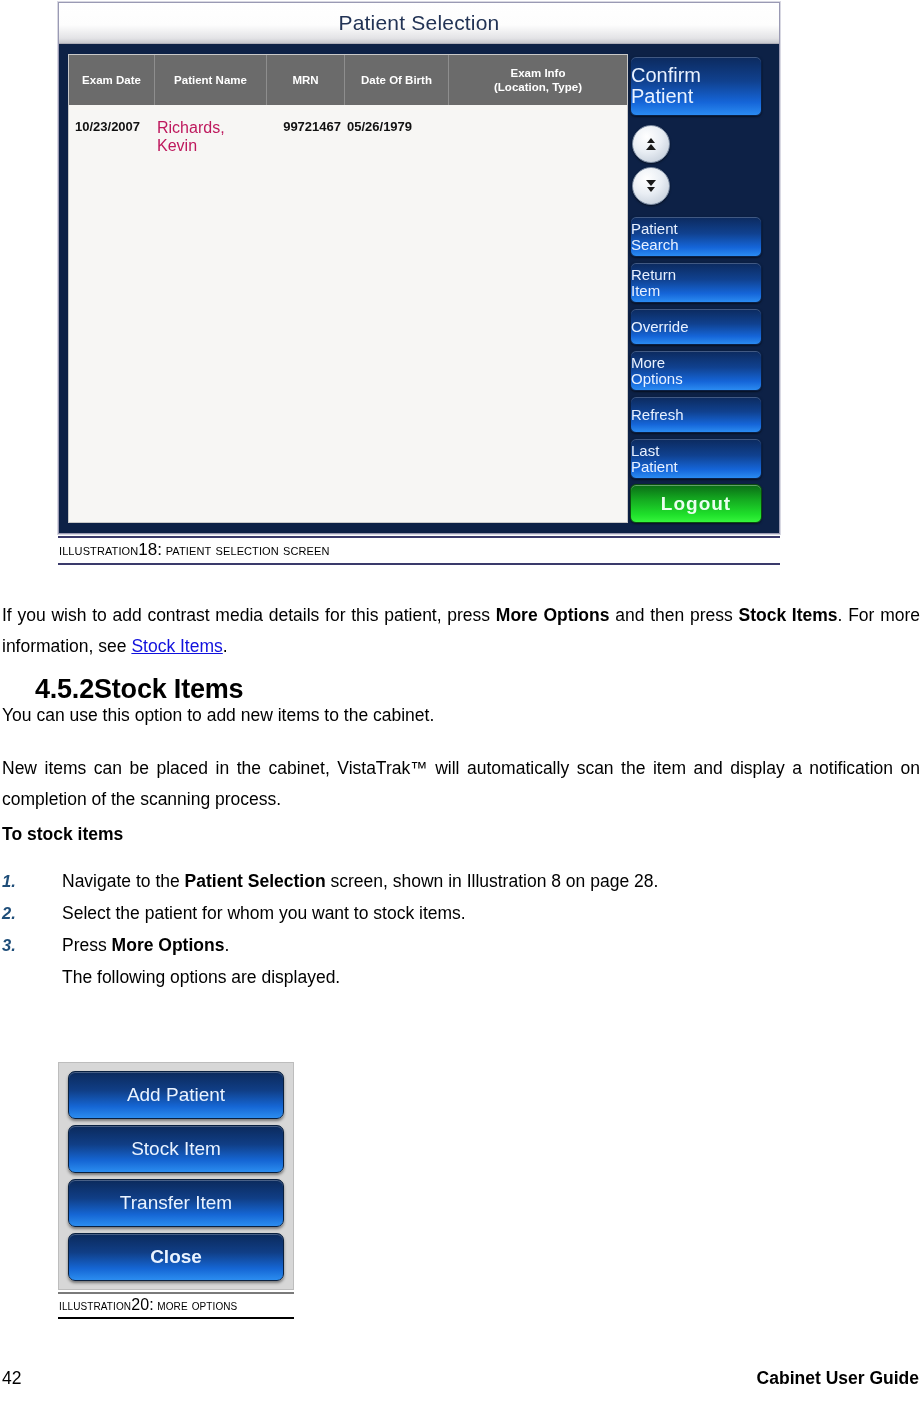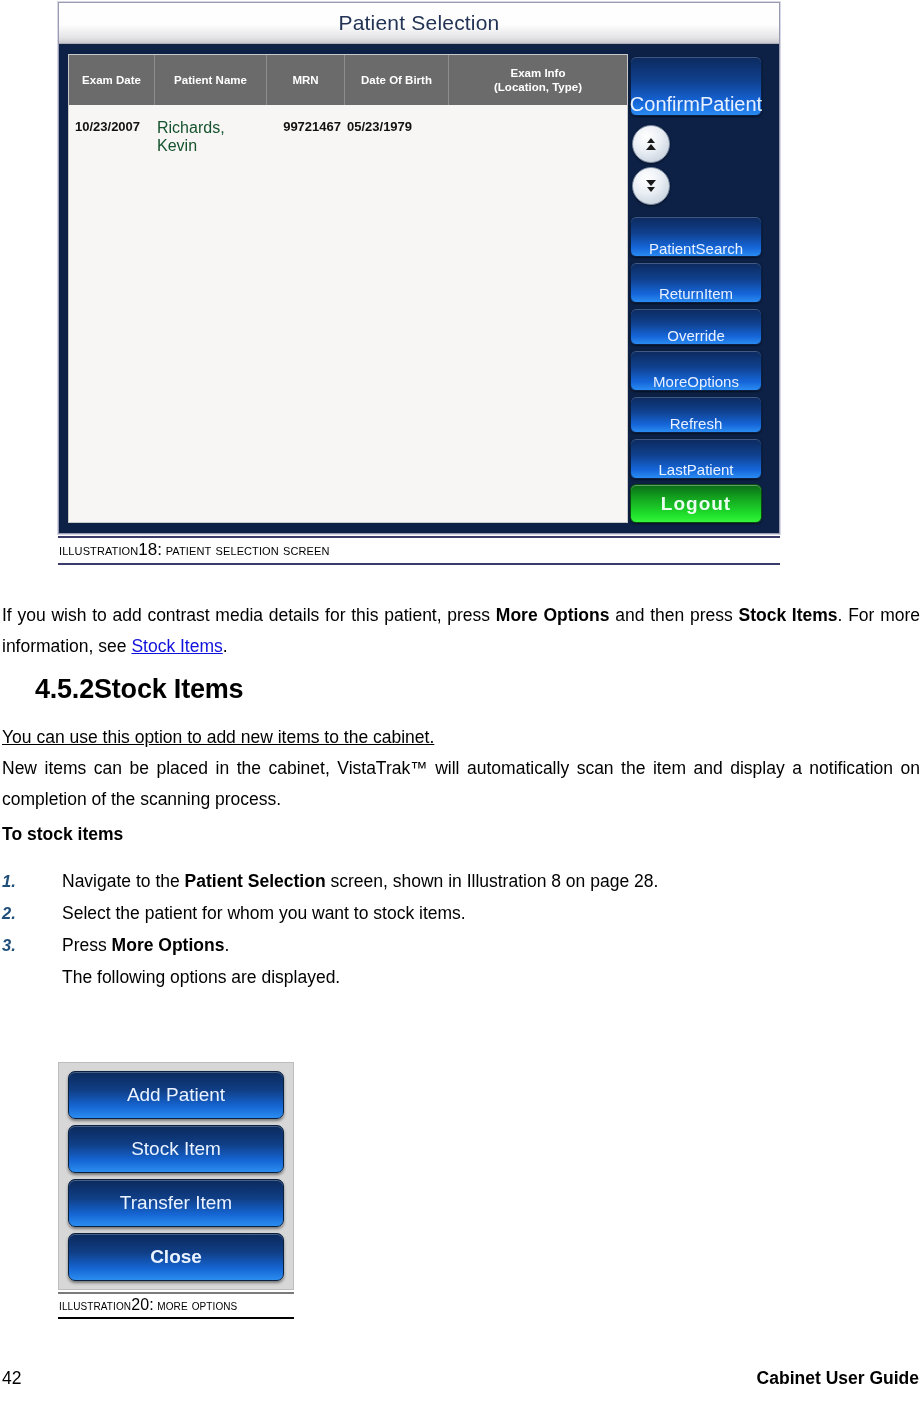--- a/index.html
+++ b/index.html
@@ -94,21 +94,21 @@
     padding-top: 14px;
     font-size: 13px;
     font-weight: bold;
     color: #111111;
   }
   .vt-td {
     padding: 0 4px;
     line-height: 1.3;
   }
   .vt-td.c-date { text-align: left; padding-left: 6px; }
-  .vt-td.c-name { color: #14532d; font-weight: normal; font-size: 16px; line-height: 1.15; padding-left: 2px;}
+  .vt-td.c-name { color: #be185d; font-weight: normal; font-size: 16px; line-height: 1.15; padding-left: 2px;}
   .vt-td.c-mrn  { text-align: right; padding-left: 0; }
   .vt-td.c-dob  { text-align: left; padding-left: 2px; }
   .vt-td.c-exam { text-align: left; padding-left: 12px; }
 
   
   .vt-rail {
     width: 136px;
     display: flex;
     flex-direction: column;
     align-items: center;
@@ -116,27 +116,27 @@
     padding-top: 2px;
   }
   .vt-btn {
     width: 132px;
     border-radius: 6px;
     background: linear-gradient(to bottom, #0c2a5e 0%, #10418f 42%, #1565d8 78%, #2a8bf2 100%);
     border: 1px solid #0a1f44;
     color: #e8f1ff;
     font-size: 15px;
     display: flex;
-    align-items: flex-end;
+    align-items: flex-start;
     justify-content: center;
     text-align: center;
     line-height: 1.05;
     box-shadow: inset 0 1px 0 rgba(255,255,255,.22), 0 1px 2px rgba(0,0,0,.55);
     cursor: pointer;
-    flex-direction: row;
+    flex-direction: column;
   }
   .vt-btn.tall { height: 62px; font-size: 20px; }
   .vt-btn.two  { height: 42px; }
   .vt-btn.one  { height: 38px; }
   .vt-btn-green {
     width: 132px;
     height: 40px;
     border-radius: 6px;
     background: linear-gradient(to bottom, #0a6b16 0%, #14a820 38%, #1fe02b 80%, #35f53c 100%);
     border: 1px solid #0b4d10;
@@ -216,21 +216,21 @@
   .para {
     position: absolute;
     font-size: 17.5px;
     line-height: 31px;
     color: #000;
   }
   .para b { font-weight: bold; }
   .link { color: #1111dd; text-decoration: underline; }
 
   .p-intro { left: 2px; top: 600px; width: 918px; text-align: justify; }
-  .p-1 { left: 2px; top: 722px; width: 918px; text-decoration: underline; }
+  .p-1 { left: 2px; top: 700px; width: 918px; }
   .p-2 { left: 2px; top: 753px; width: 918px; text-align: justify; }
 
   h2.sec {
     position: absolute;
     left: 8px;
     top: 674px;
     margin: 0;
     font-size: 27px;
     font-weight: bold;
     letter-spacing: -.2px;
@@ -334,21 +334,21 @@
             <span>Exam Info</span>
             <span>(Location, Type)</span>
           </div>
         </div>
 
         <div class="vt-grid-body">
           <div class="vt-row">
             <div class="vt-td c-date">10/23/2007</div>
             <div class="vt-td c-name">Richards, Kevin</div>
             <div class="vt-td c-mrn">99721467</div>
-            <div class="vt-td c-dob">05/23/1979</div>
+            <div class="vt-td c-dob">05/26/1979</div>
           </div>
         </div>
       </div>
 
       <div class="vt-rail">
 
         <div class="vt-btn tall">
           <span>Confirm</span>
           <span>Patient</span>
         </div>

